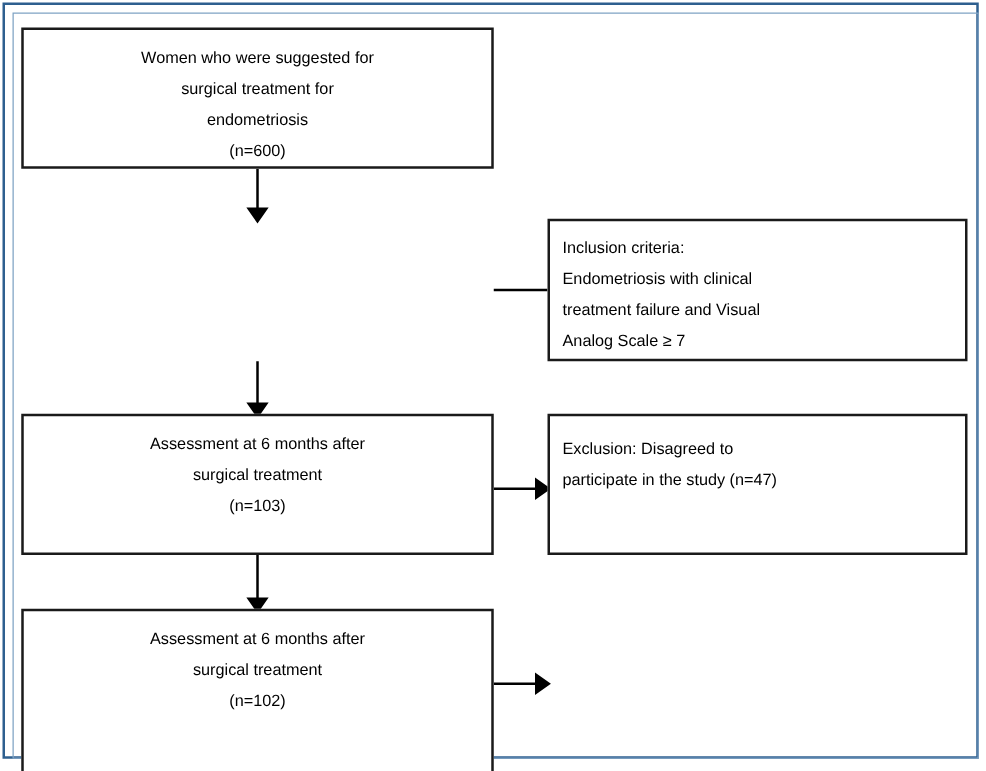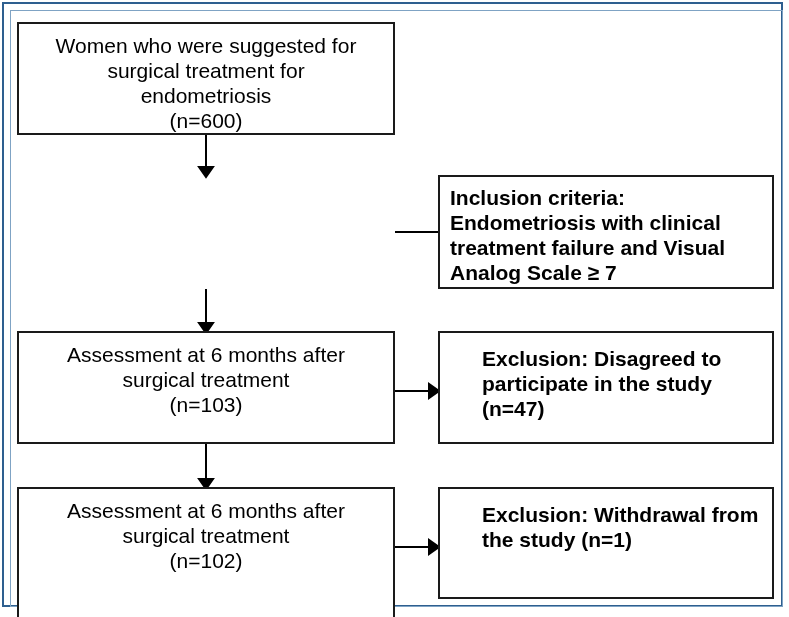--- a/index.html
+++ b/index.html
@@ -47,29 +47,28 @@
     position: absolute;
     box-sizing: border-box;
     border: 2px solid #1a1a1a;
     background: #ffffff;
     overflow: hidden;
   }
   .flow-box .box-text {
     display: block;
     white-space: pre-line;
     color: #000000;
-    font-size: 21px;
+    font-size: 13px;
     line-height: 25px;
   }
   .flow-box.centered .box-text {
     text-align: center;
   }
   .flow-box.left-aligned .box-text {
     text-align: left;
-    font-weight: bold;
   }
 
   
   .main-box {
     left: 17px;
     width: 378px;
   }
   .main-box .box-text {
     padding-top: 9px;
   }
@@ -89,21 +88,20 @@
   }
 
   #box-criteria   { top: 175px; height: 114px; }
   #box-exclusion1 { top: 331px; height: 113px; }
   #box-exclusion2 { top: 487px; height: 112px; }
 
   
   #box-exclusion1 .box-text,
   #box-exclusion2 .box-text {
     padding-top: 13px;
-    margin-left: 32px;
   }
 
   
   .connectors {
     position: absolute;
     left: 0;
     top: 0;
     width: 789px;
     height: 617px;
     pointer-events: none;
@@ -169,18 +167,14 @@
 Endometriosis with clinical
 treatment failure and Visual
 Analog Scale ≥ 7</span>
   </div>
 
   <div class="flow-box side-box left-aligned" id="box-exclusion1">
     <span class="box-text">Exclusion: Disagreed to
 participate in the study (n=47)</span>
   </div>
 
-  <div class="flow-box side-box left-aligned" id="box-exclusion2">
-    <span class="box-text">Exclusion: Withdrawal from
-the study (n=1)</span>
-  </div>
 
 </div>
 
 </body></html>

